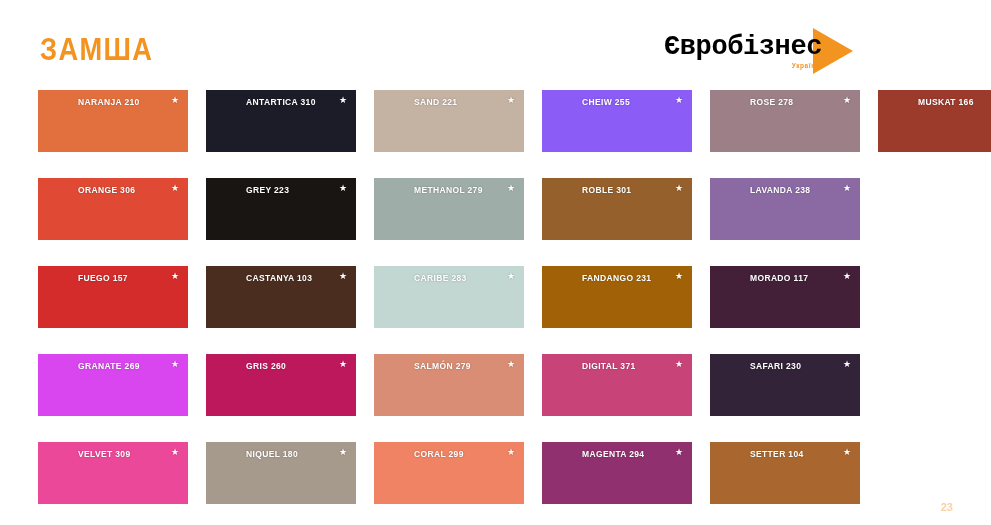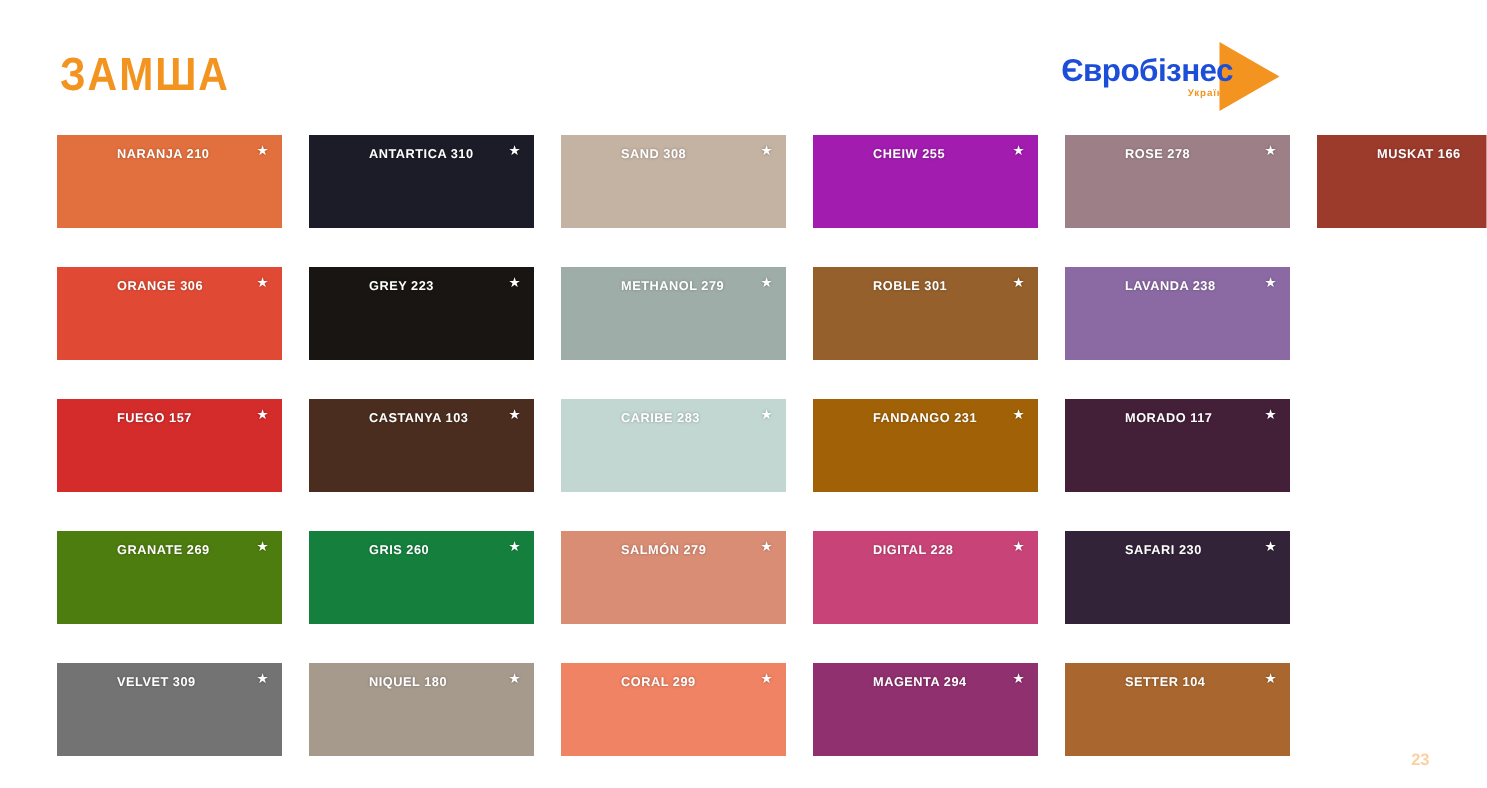--- a/index.html
+++ b/index.html
@@ -49,24 +49,24 @@
   .logo-textwrap {
     position: relative;
     display: flex;
     flex-direction: column;
     align-items: flex-start;
     justify-content: center;
     margin-right: -9px;
     z-index: 2;
   }
   .logo-word {
-    font-family: Liberation Sans, sans-serif;
-    font-size: 21px;
-    font-weight: bold;
-    color: #1d4ed8;
+    font-family: Liberation Mono, monospace;
+    font-size: 27px;
+    font-weight: bold;
+    color: #000000;
     line-height: 1;
     letter-spacing: -0.4px;
     white-space: nowrap;
   }
   .logo-sub {
     font-family: "Liberation Sans", sans-serif;
     font-size: 6.5px;
     font-weight: bold;
     color: #f2941f;
     letter-spacing: 0.6px;
@@ -156,24 +156,24 @@
     <div class="swatch-row">
       <div class="swatch" style="background: rgb(226, 112, 62);">
         <div class="swatch-label">NARANJA 210</div>
         <div class="swatch-star">★</div>
       </div>
       <div class="swatch" style="background: rgb(28, 28, 40);">
         <div class="swatch-label">ANTARTICA 310</div>
         <div class="swatch-star">★</div>
       </div>
       <div class="swatch" style="background: rgb(196, 178, 163);">
-        <div class="swatch-label">SAND 308</div>
-        <div class="swatch-star">★</div>
-      </div>
-      <div class="swatch" style="background: #a21caf; padding-left: 40px;">
+        <div class="swatch-label">SAND 221</div>
+        <div class="swatch-star">★</div>
+      </div>
+      <div class="swatch" style="background: #8b5cf6; padding-left: 40px;">
         <div class="swatch-label">CHEIW 255</div>
         <div class="swatch-star">★</div>
       </div>
       <div class="swatch" style="background: rgb(157, 128, 135);">
         <div class="swatch-label">ROSE 278</div>
         <div class="swatch-star">★</div>
       </div>
       <div class="swatch" style="background: rgb(156, 58, 44);">
         <div class="swatch-label">MUSKAT 166</div>
       </div>
@@ -216,43 +216,43 @@
       <div class="swatch" style="background: #a16207;">
         <div class="swatch-label">FANDANGO 231</div>
         <div class="swatch-star">★</div>
       </div>
       <div class="swatch" style="background: rgb(67, 32, 56);">
         <div class="swatch-label">MORADO 117</div>
         <div class="swatch-star">★</div>
       </div>
     </div>
     <div class="swatch-row">
-      <div class="swatch" style="background: #4d7c0f; text-align: center;">
+      <div class="swatch" style="background: #d946ef; text-align: center;">
         <div class="swatch-label">GRANATE 269</div>
         <div class="swatch-star">★</div>
       </div>
-      <div class="swatch" style="background: #15803d;">
+      <div class="swatch" style="background: #be185d;">
         <div class="swatch-label">GRIS 260</div>
         <div class="swatch-star">★</div>
       </div>
       <div class="swatch" style="background: rgb(217, 141, 116);">
         <div class="swatch-label">SALMÓN 279</div>
         <div class="swatch-star">★</div>
       </div>
       <div class="swatch" style="background: rgb(200, 68, 120);">
-        <div class="swatch-label">DIGITAL 228</div>
+        <div class="swatch-label">DIGITAL 371</div>
         <div class="swatch-star">★</div>
       </div>
       <div class="swatch" style="background: rgb(51, 35, 57);">
         <div class="swatch-label">SAFARI 230</div>
         <div class="swatch-star">★</div>
       </div>
     </div>
     <div class="swatch-row">
-      <div class="swatch" style="background: #737373; text-decoration: underline;">
+      <div class="swatch" style="background: #ec4899; text-decoration: underline;">
         <div class="swatch-label">VELVET 309</div>
         <div class="swatch-star">★</div>
       </div>
       <div class="swatch" style="background: rgb(166, 154, 141);">
         <div class="swatch-label">NIQUEL 180</div>
         <div class="swatch-star">★</div>
       </div>
       <div class="swatch" style="background: rgb(239, 131, 99);">
         <div class="swatch-label">CORAL 299</div>
         <div class="swatch-star">★</div>

